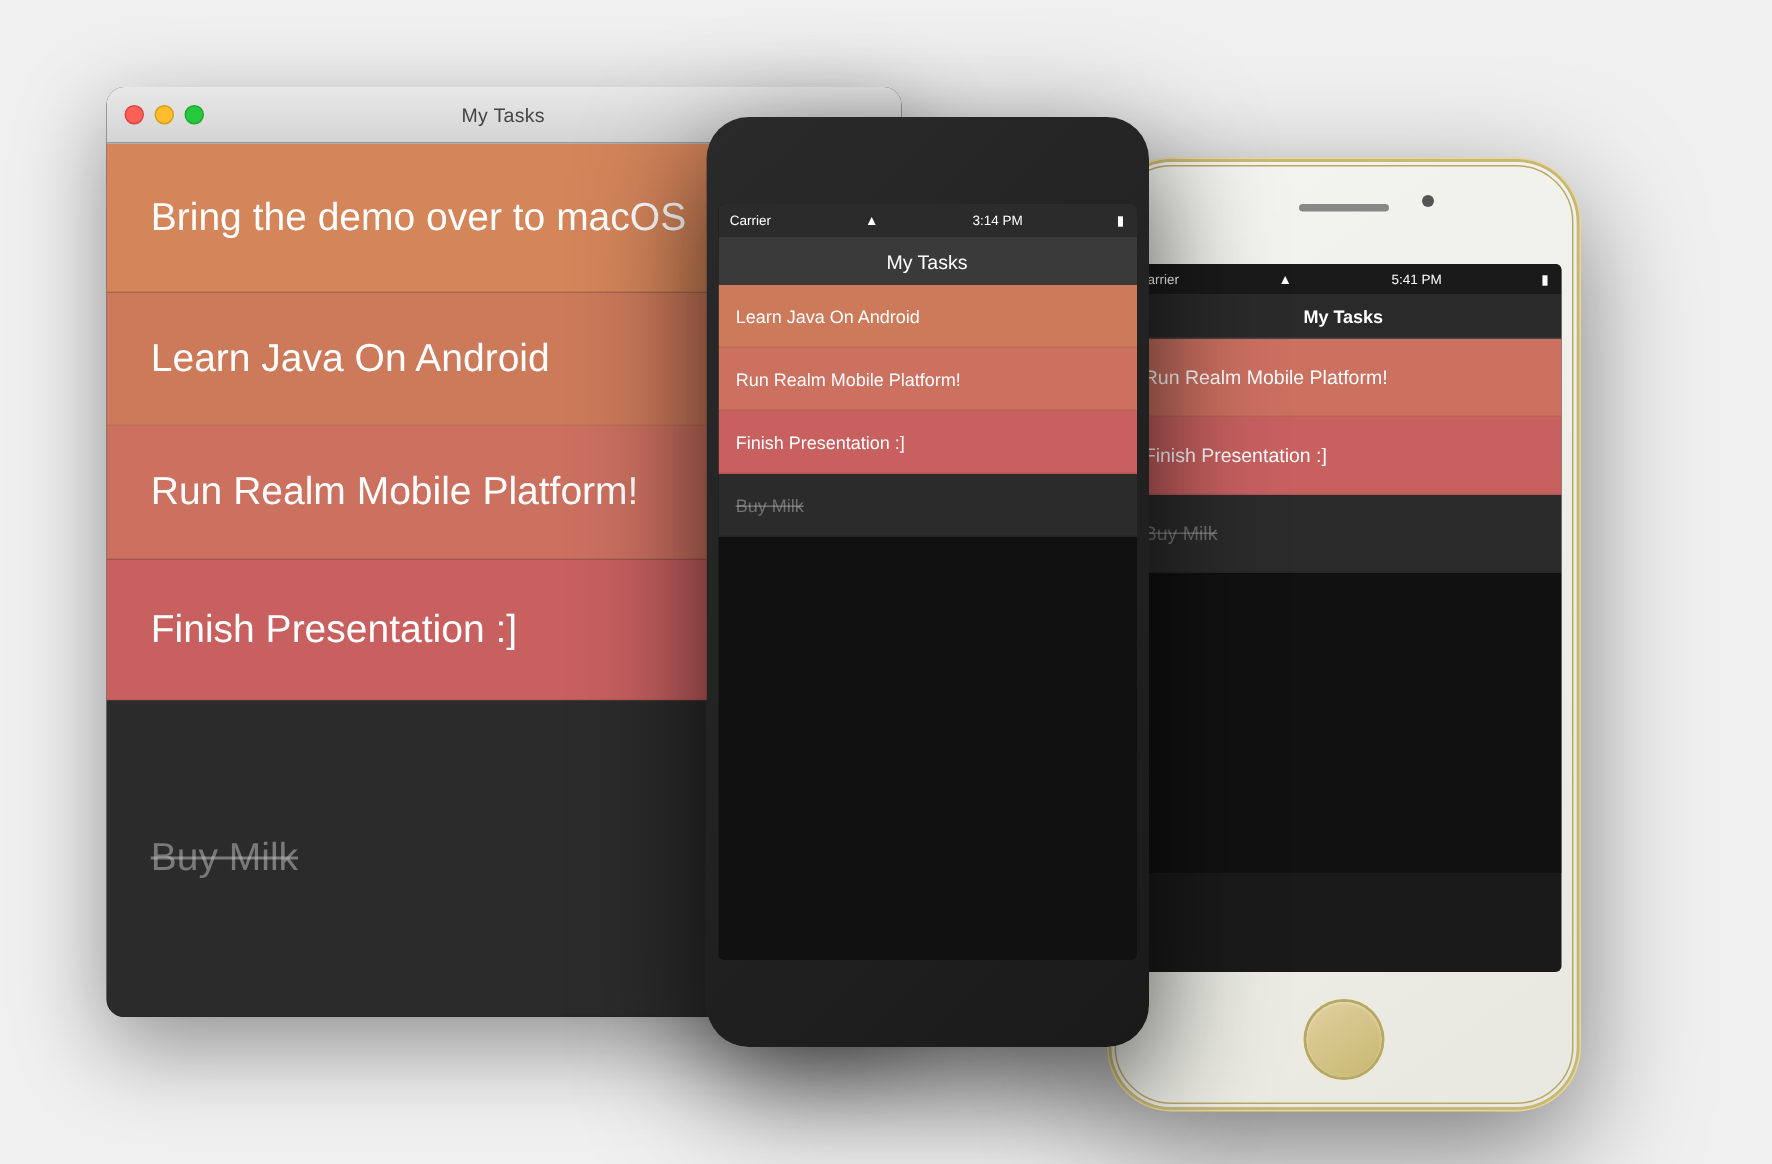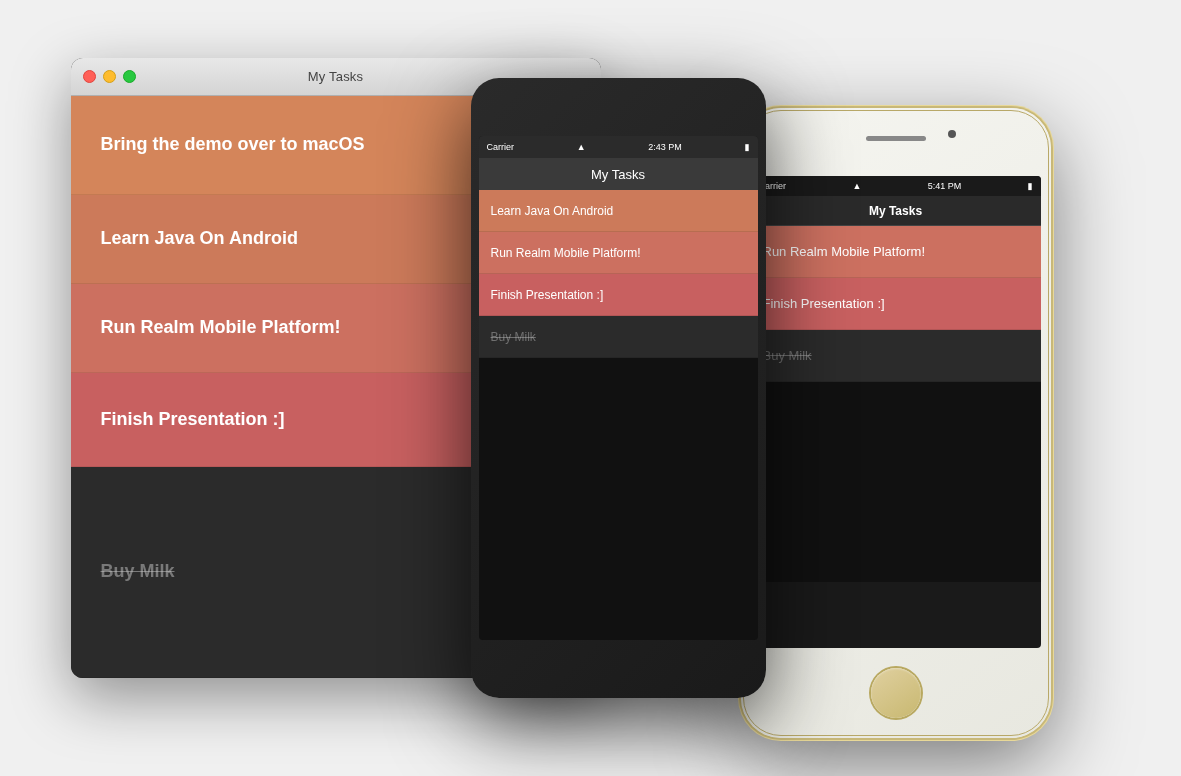--- a/index.html
+++ b/index.html
@@ -84,22 +84,22 @@
       align-items: center;
       padding: 0 30px;
       border-bottom: 1px solid rgba(0,0,0,0.08);
     }
 
     .task-item.active {
       cursor: pointer;
     }
 
     .task-item-text {
-      font-size: 18px;
-      font-weight: 700;
+      font-size: 26px;
+      font-weight: 400;
       color: white;
       line-height: 1.2;
     }
 
     .task-item.strikethrough .task-item-text {
       text-decoration: line-through;
       color: rgba(200,200,200,0.5);
     }
 
     .task-item-1 { background: #d4855a; height: 105px; }
@@ -337,21 +337,21 @@
       </div>
     </div>
   </div>
 
   <div class="android-phone">
     <div class="android-body">
       <div class="android-screen">
         <div class="android-status-bar">
           <span>Carrier</span>
           <span>▲</span>
-          <span>2:43 PM</span>
+          <span>3:14 PM</span>
           <span>▮</span>
         </div>
         <div class="android-app-bar">
           <span class="android-app-title">My Tasks</span>
         </div>
         <div class="android-task android-task-1">
           <span class="android-task-text">Learn Java On Android</span>
         </div>
         <div class="android-task android-task-2">
           <span class="android-task-text">Run Realm Mobile Platform!</span>

